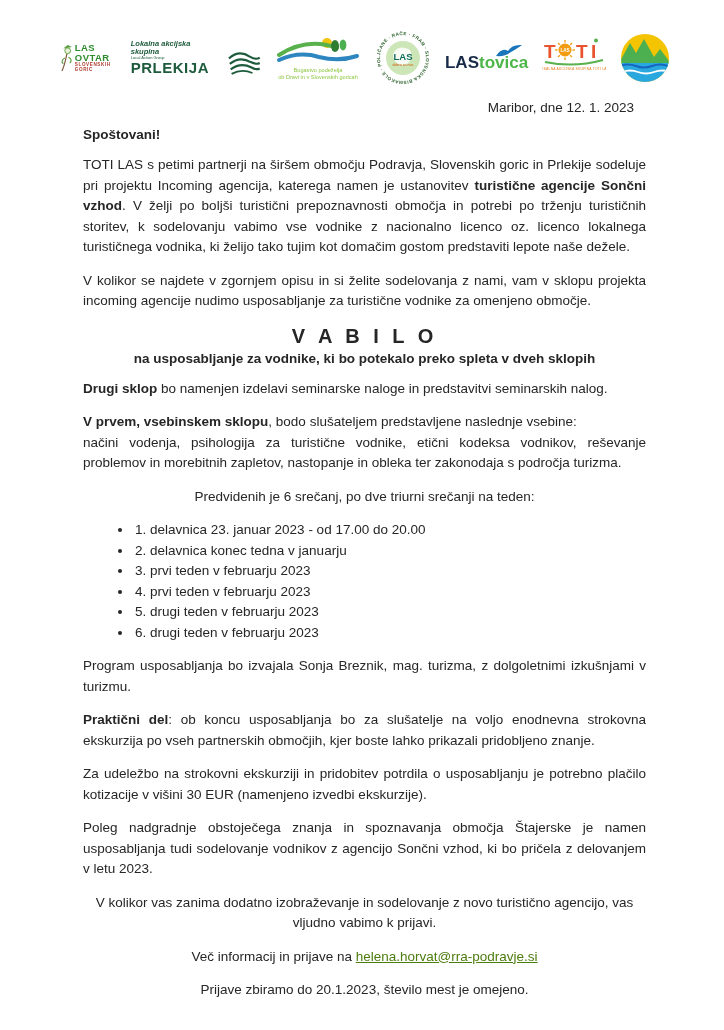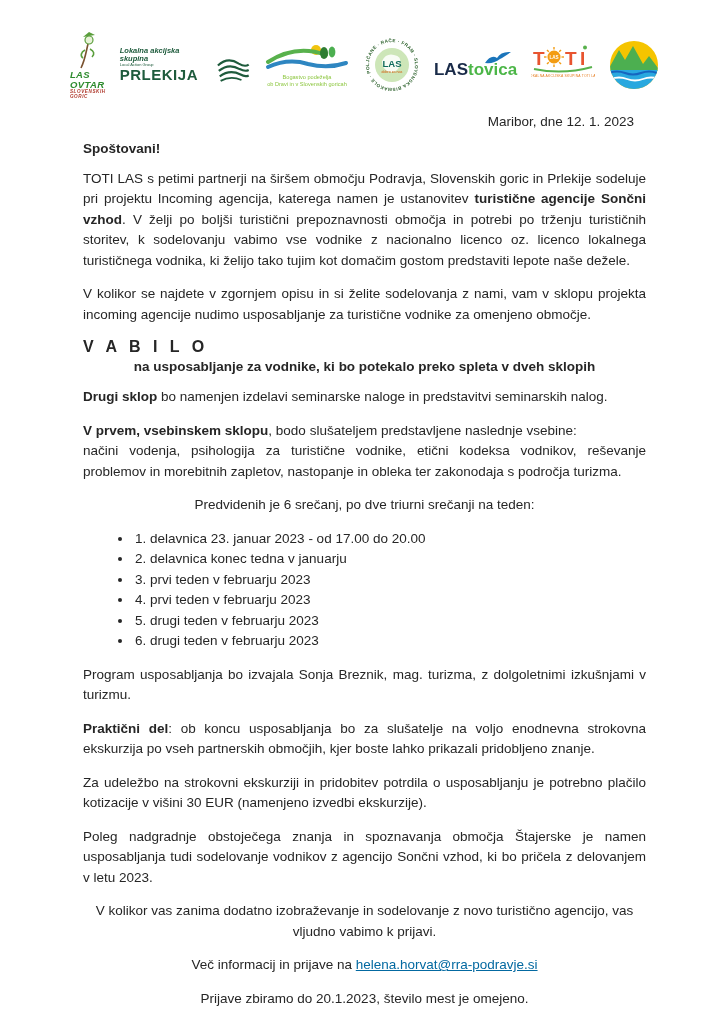--- a/index.html
+++ b/index.html
@@ -6,42 +6,42 @@
   body{
     width:724px;height:1030px;background:#ffffff;overflow:hidden;
     font-family:"Liberation Sans",sans-serif;color:#262626;position:relative;
   }
   .page{padding:26px 78px 0 83px;}
   
   .logo-row{display:flex;align-items:center;justify-content:center;gap:14px;margin:4px 0 14px 0;}
   .logo{display:flex;flex-direction:column;align-items:center;line-height:1.05;}
   .ovtar-text .l1{font-size:9.5px;font-weight:bold;color:#2e8b2e;letter-spacing:.4px;}
   .ovtar-text .l2{font-size:4.6px;font-weight:bold;color:#b03a2e;letter-spacing:.6px;}
-  .ovtar{flex-direction:column;gap:0;align-items:center;font-style:italic;}
+  .ovtar{flex-direction:row;gap:0;align-items:center;}
   .prlekija{flex-direction:row;gap:16px;align-items:flex-end;}
   .prlekija .txt{display:flex;flex-direction:column;color:#1e5b3c;}
   .prlekija .script{font-style:italic;font-size:7.5px;font-weight:bold;}
   .prlekija .sub{font-size:4px;}
   .prlekija .main{font-size:15px;font-weight:bold;letter-spacing:.5px;}
   .bogastvo .cap{font-size:5.6px;color:#8cc63f;text-align:center;line-height:1.2;}
   .lastovica{position:relative;padding-top:10px;}
   .lastovica .word{font-size:17px;font-weight:bold;line-height:1;}
   .lastovica .p1{color:#1a2b49;}
   .lastovica .p2{color:#4cb648;}
   .lastovica svg{position:absolute;top:0;right:6px;}
   
   .date-line{text-align:right;font-size:13.5px;margin:0 12px 12px 0;}
   .salutation{font-weight:bold;font-size:13.5px;margin:0 0 13px 0;}
   p.body-p{font-size:13.5px;line-height:20.5px;text-align:justify;margin:0 0 13px 0;}
   p.no-just{text-align:center;}
-  .invitation-title{text-align:left;font-size:16px;font-weight:bold;letter-spacing:4px;margin:4px 0 3px 0;}
+  .invitation-title{text-align:center;font-size:20px;font-weight:bold;letter-spacing:4px;margin:4px 0 3px 0;}
   .invitation-subtitle{text-align:center;font-size:13.5px;font-weight:bold;margin:0 0 13px 0;}
   ul.schedule{margin:0 0 13px 0;padding-left:50px;font-size:13.5px;line-height:20.5px;}
   ul.schedule li{padding-left:2px;}
-  a.email{color:#0369a1;text-decoration:underline;}
+  a.email{color:#4d7c0f;text-decoration:underline;}
   
   .footer{display:flex;justify-content:space-between;align-items:flex-start;padding:16px 42px 0 118px;}
   .agency{display:flex;flex-direction:column;align-items:center;}
   .funding{display:flex;flex-direction:column;align-items:center;}
   .funding .row{display:flex;align-items:center;gap:14px;}
   .flag{border:0.5px solid #bbb;}
 </style>
 </head>
 <body>
 

